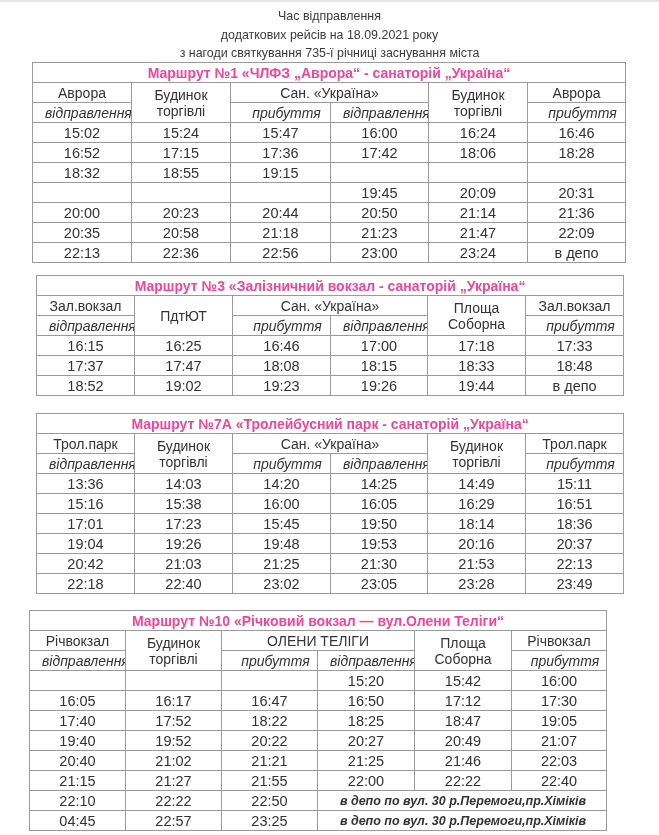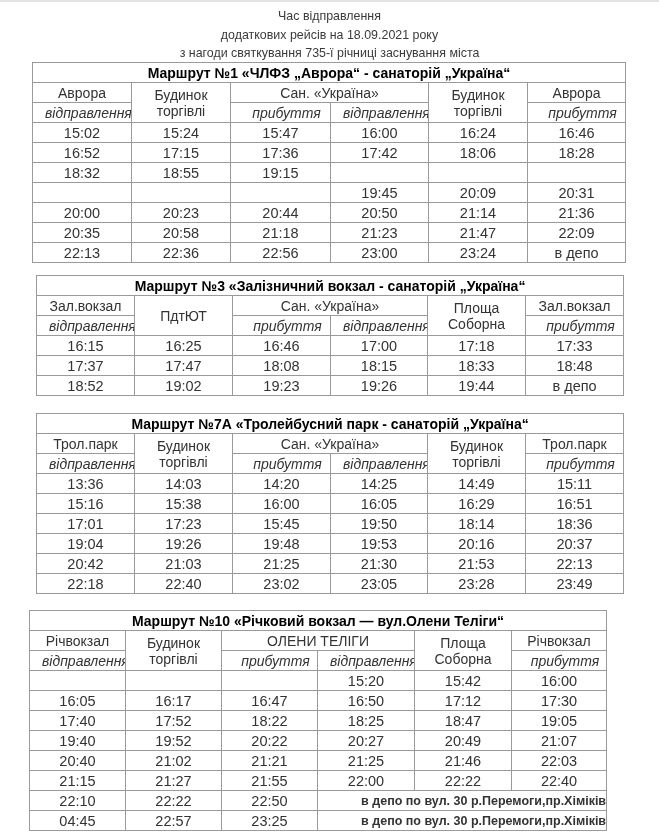--- a/index.html
+++ b/index.html
@@ -12,24 +12,24 @@
     position: absolute; left: 0; width: 659px; text-align: center;
     font-size: 13.5px; color: #3a3a3a; line-height: 19px; transform: scaleX(0.92);
   }
   table.sched {
     position: absolute; border-collapse: collapse; table-layout: fixed;
   }
   table.sched td {
     border: 1px solid #9a9a9a; text-align: center; padding: 0;
     font-size: 14.5px; color: #333; white-space: nowrap; overflow: hidden;
   }
-  table.sched td.title { font-weight: bold; font-size: 14px; color: #000000; }
+  table.sched td.title { font-weight: bold; font-size: 14px; color: #ec4899; }
   table.sched td.stop { font-size: 14px; line-height: 16px; }
   table.sched td.sub { font-style: italic; font-size: 14px; padding-left: 12px; }
-  table.sched td.note { font-weight: bold; font-size: 12.5px; text-align: right; padding-left: 2px; }
+  table.sched td.note { font-style: italic; font-weight: bold; font-size: 12.5px; text-align: center; padding-left: 2px; }
   .rowh { height: 20px; }
   .rowt { height: 20px; padding-left: 47px; }
 </style>
 </head>
 <body>
 
 <div class="topline"></div>
 
 <div class="heading" style="top:6px;">Час відправлення</div>
 <div class="heading" style="top:25px;">додаткових рейсів на 18.09.2021 року</div>

